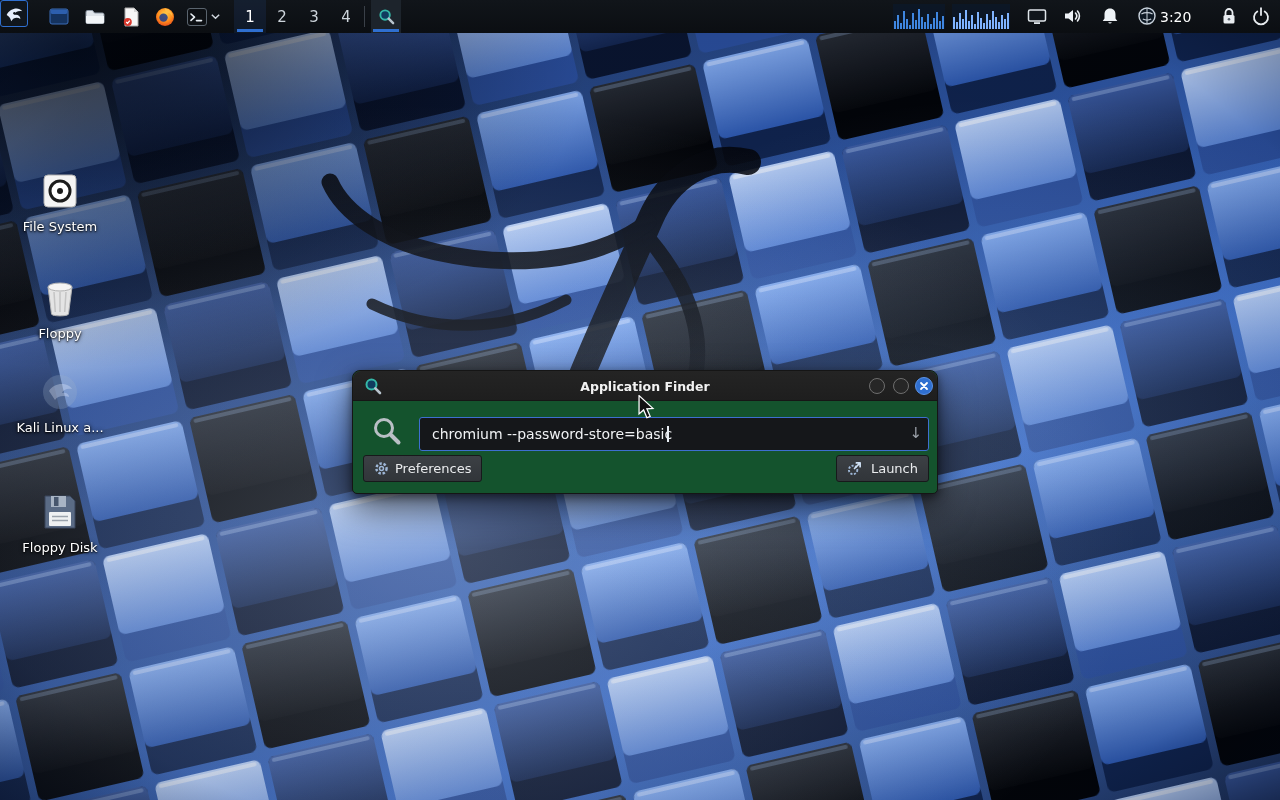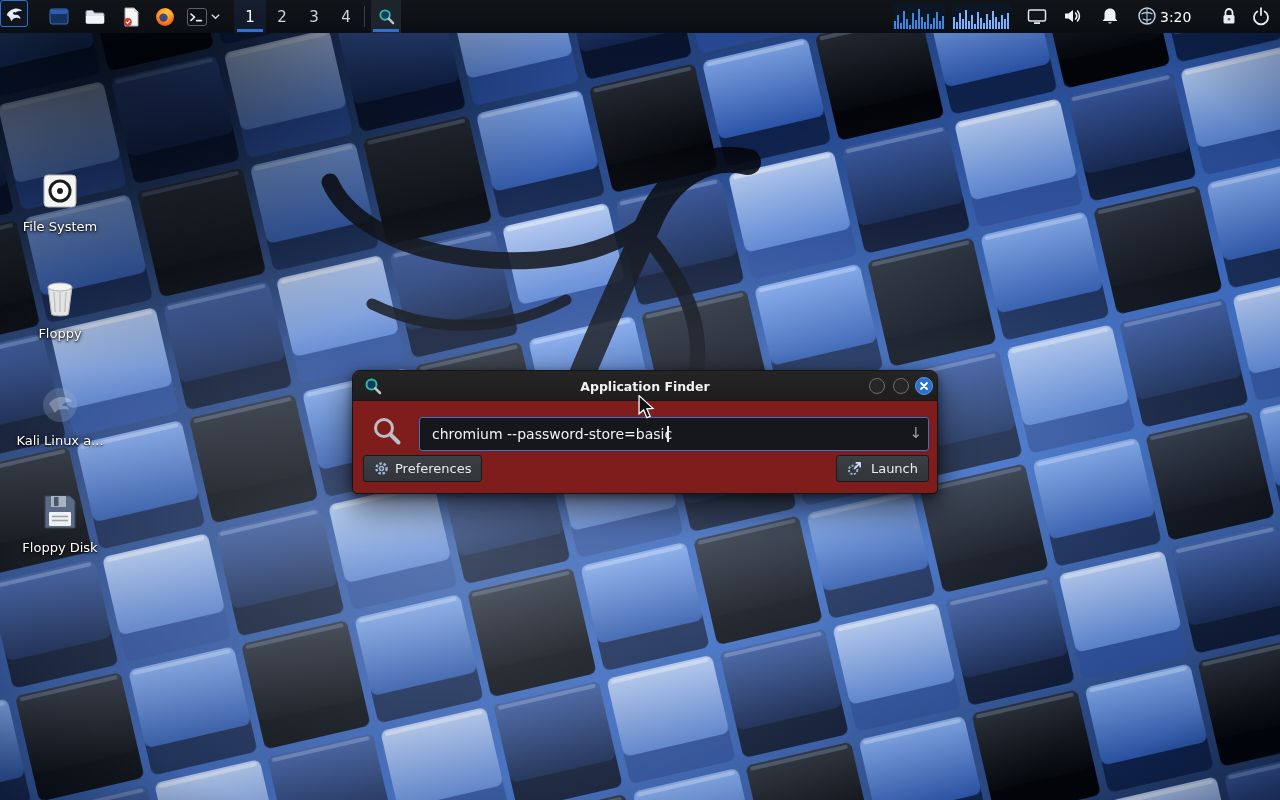--- a/index.html
+++ b/index.html
@@ -33,21 +33,21 @@
            justify-content:flex-start; color:#ffffff; font-size:14px; }
 
   
   .dicon { position:absolute; left:12px; width:96px; text-align:center; z-index:2; cursor:default; }
   .dicon .img { height:52px; display:flex; align-items:flex-end; justify-content:center; }
   .dicon .lbl { margin-top:6px; color:#ffffff; font-size:13px;
                 text-shadow:0 1px 2px #000, 0 0 4px rgba(0,0,0,0.9); }
 
   
   #finder { position:absolute; left:352px; top:370px; width:586px; height:124px; z-index:20;
-            background:#7f1d1d; border:1px solid #151515; border-radius:8px 8px 5px 5px;
+            background:#14532d; border:1px solid #151515; border-radius:8px 8px 5px 5px;
             box-shadow:0 14px 34px rgba(0,0,0,0.6), 0 3px 10px rgba(0,0,0,0.5); }
   #finder-header { position:relative; height:30px; background:linear-gradient(#242424,#1e1e1e);
                    border-bottom:1px solid #161616; border-radius:8px 8px 0 0; }
   #finder-title { position:absolute; left:0; right:0; top:0; height:30px; display:flex; align-items:center;
                   justify-content:center; color:#f2f2f2; font-size:12.5px; font-weight:bold; }
   #finder-app-icon { position:absolute; left:11px; top:6px; }
   .winbtn { position:absolute; top:6px; width:18px; height:18px; border-radius:50%; display:flex;
             align-items:center; justify-content:center; }
   .winbtn.plain { width:16px; height:16px; top:7px; background:#262626; border:1px solid #6e6e6e; }
   #btn-min { left:516px; }
@@ -177,21 +177,21 @@
     <div class="img">
       <svg width="44" height="44" viewBox="0 0 44 44">
         <path d="M10,11 L13.5,38 C13.7,40.5 30.3,40.5 30.5,38 L34,11 Z" fill="#e4e4e4" stroke="#b2b2b2"></path>
         <ellipse cx="22" cy="11" rx="12" ry="4" fill="#f4f4f4" stroke="#b2b2b2"></ellipse>
         <path d="M16,16 L17.3,36 M28,16 L26.7,36 M22,16 L22,36" stroke="#c4c4c4" stroke-width="1.5" fill="none"></path>
       </svg>
     </div>
     <div class="lbl">Floppy</div>
   </div>
 
-  <div class="dicon" style="top:375px;text-align:center;">
+  <div class="dicon" style="top:362px;text-align:center;">
     <div class="img">
       <svg width="44" height="44" viewBox="0 0 44 44">
         <circle cx="22" cy="22" r="17" fill="#9fb2c8" opacity="0.26"></circle>
         <path d="M11,21 C16,12 30,12 34,19 C29,18 25,20 24,23 C28,22 31,24 31,27 C26,25 19,26 17,30" fill="#e8f0ff" opacity="0.32"></path>
       </svg>
     </div>
     <div class="lbl">Kali Linux a...</div>
   </div>
 
   <div class="dicon" style="top:482px;">

